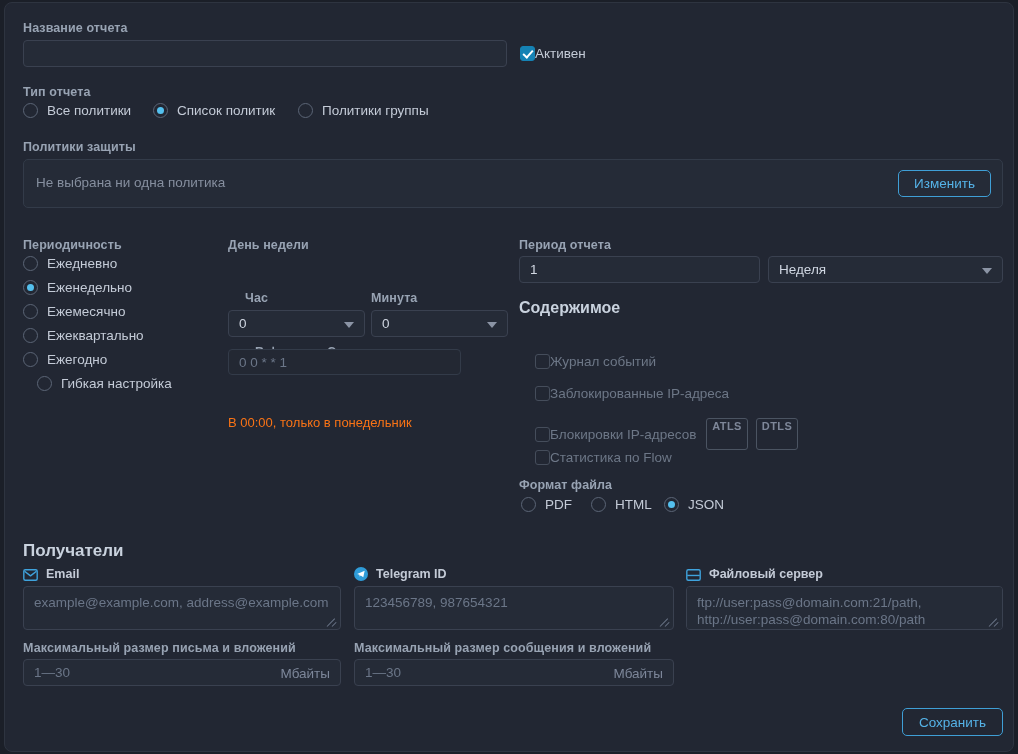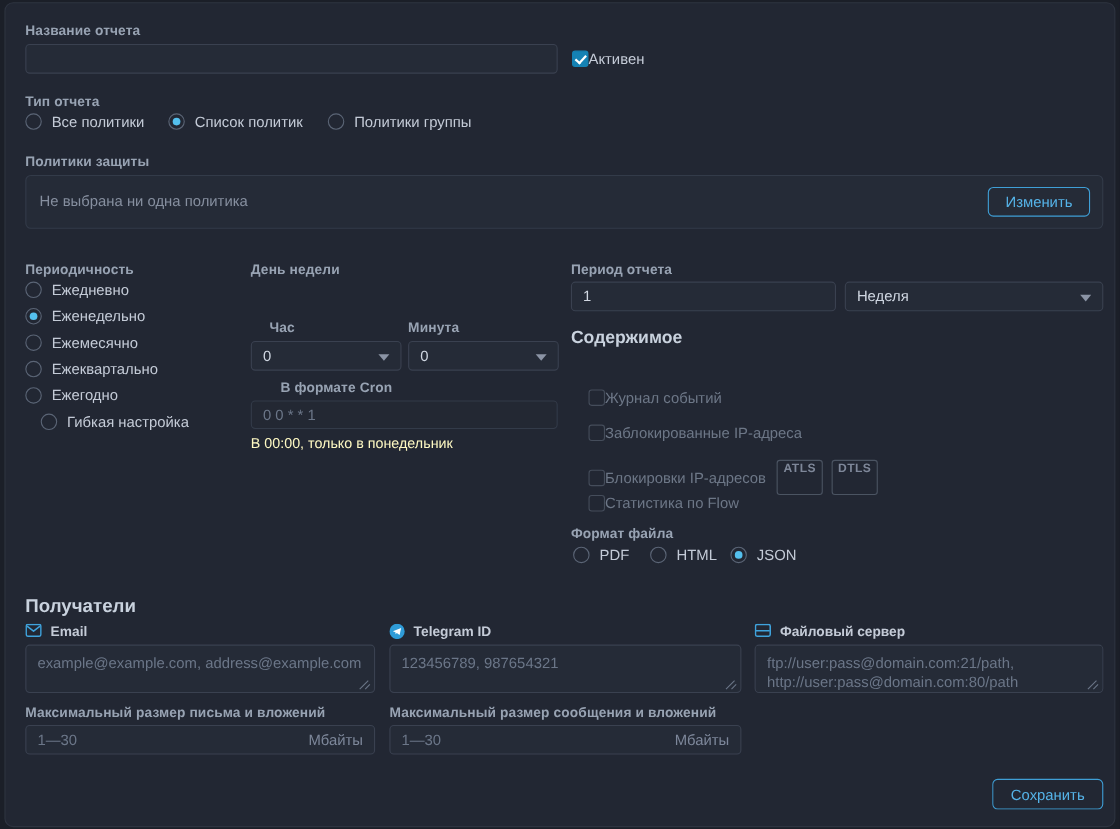--- a/index.html
+++ b/index.html
@@ -162,33 +162,34 @@
     border: 1px solid #3f9fd6;
     border-radius: 5px;
     color: #55b3e8;
     font-size: 13.5px;
     font-family: "Liberation Sans", sans-serif;
     cursor: pointer;
   }
 
   .hint {
     font-size: 13px;
-    color: #fef9c3;
+    color: #f97316;
+    margin-top: 20px;
   }
 
   .suffix {
     position: absolute;
     right: 11px; top: 50%;
     transform: translateY(-50%);
     font-size: 13.5px;
     color: #7d879a;
     pointer-events: none;
   }
   .recip-label {
-    display: flex; align-items: flex-start;
+    display: flex; align-items: flex-end;
     font-size: 12.5px; font-weight: bold;
     color: #c4cbd7;
   }
   .recip-label .ic { margin-right: 8px; display: flex; }
 </style>
 </head>
 <body>
 
 <div class="page">
   <div class="panel">
@@ -255,21 +256,21 @@
       <span>0</span>
       <span class="caret"></span>
     </div>
     <div class="label" style="position:absolute; left:366px; top:288px;">Минута</div>
     <div class="select" style="position:absolute; left:366px; top:307px; width:137px; height:27px;">
       <span>0</span>
       <span class="caret"></span>
     </div>
 
     <div class="label" style="position:absolute; left:223px; top:342px;margin-left:27px;">В формате Cron</div>
-    <input class="input" type="text" disabled="" style="position: absolute; left: 223px; top: 361px; width: 279px; height: 26px; background: rgb(35, 40, 51); border-color: rgb(51, 59, 73);" value="" placeholder="0 0 * * 1">
+    <input class="input" type="text" disabled="" style="position: absolute; left: 223px; top: 346px; width: 233px; height: 26px; background: rgb(35, 40, 51); border-color: rgb(51, 59, 73);" value="" placeholder="0 0 * * 1">
     <div class="hint" style="position:absolute; left:223px; top:392px;">В 00:00, только в понедельник</div>
 
     <div class="label" style="position:absolute; left:514px; top:235px;">Период отчета</div>
     <input class="input" type="text" style="position: absolute; left: 514px; top: 253px; width: 241px; height: 27px;" value="1">
     <div class="select" style="position:absolute; left:763px; top:253px; width:235px; height:27px;">
       <span>Неделя</span>
       <span class="caret"></span>
     </div>
 
     <div class="section-title" style="position:absolute; left:514px; top:296px;">Содержимое</div>

